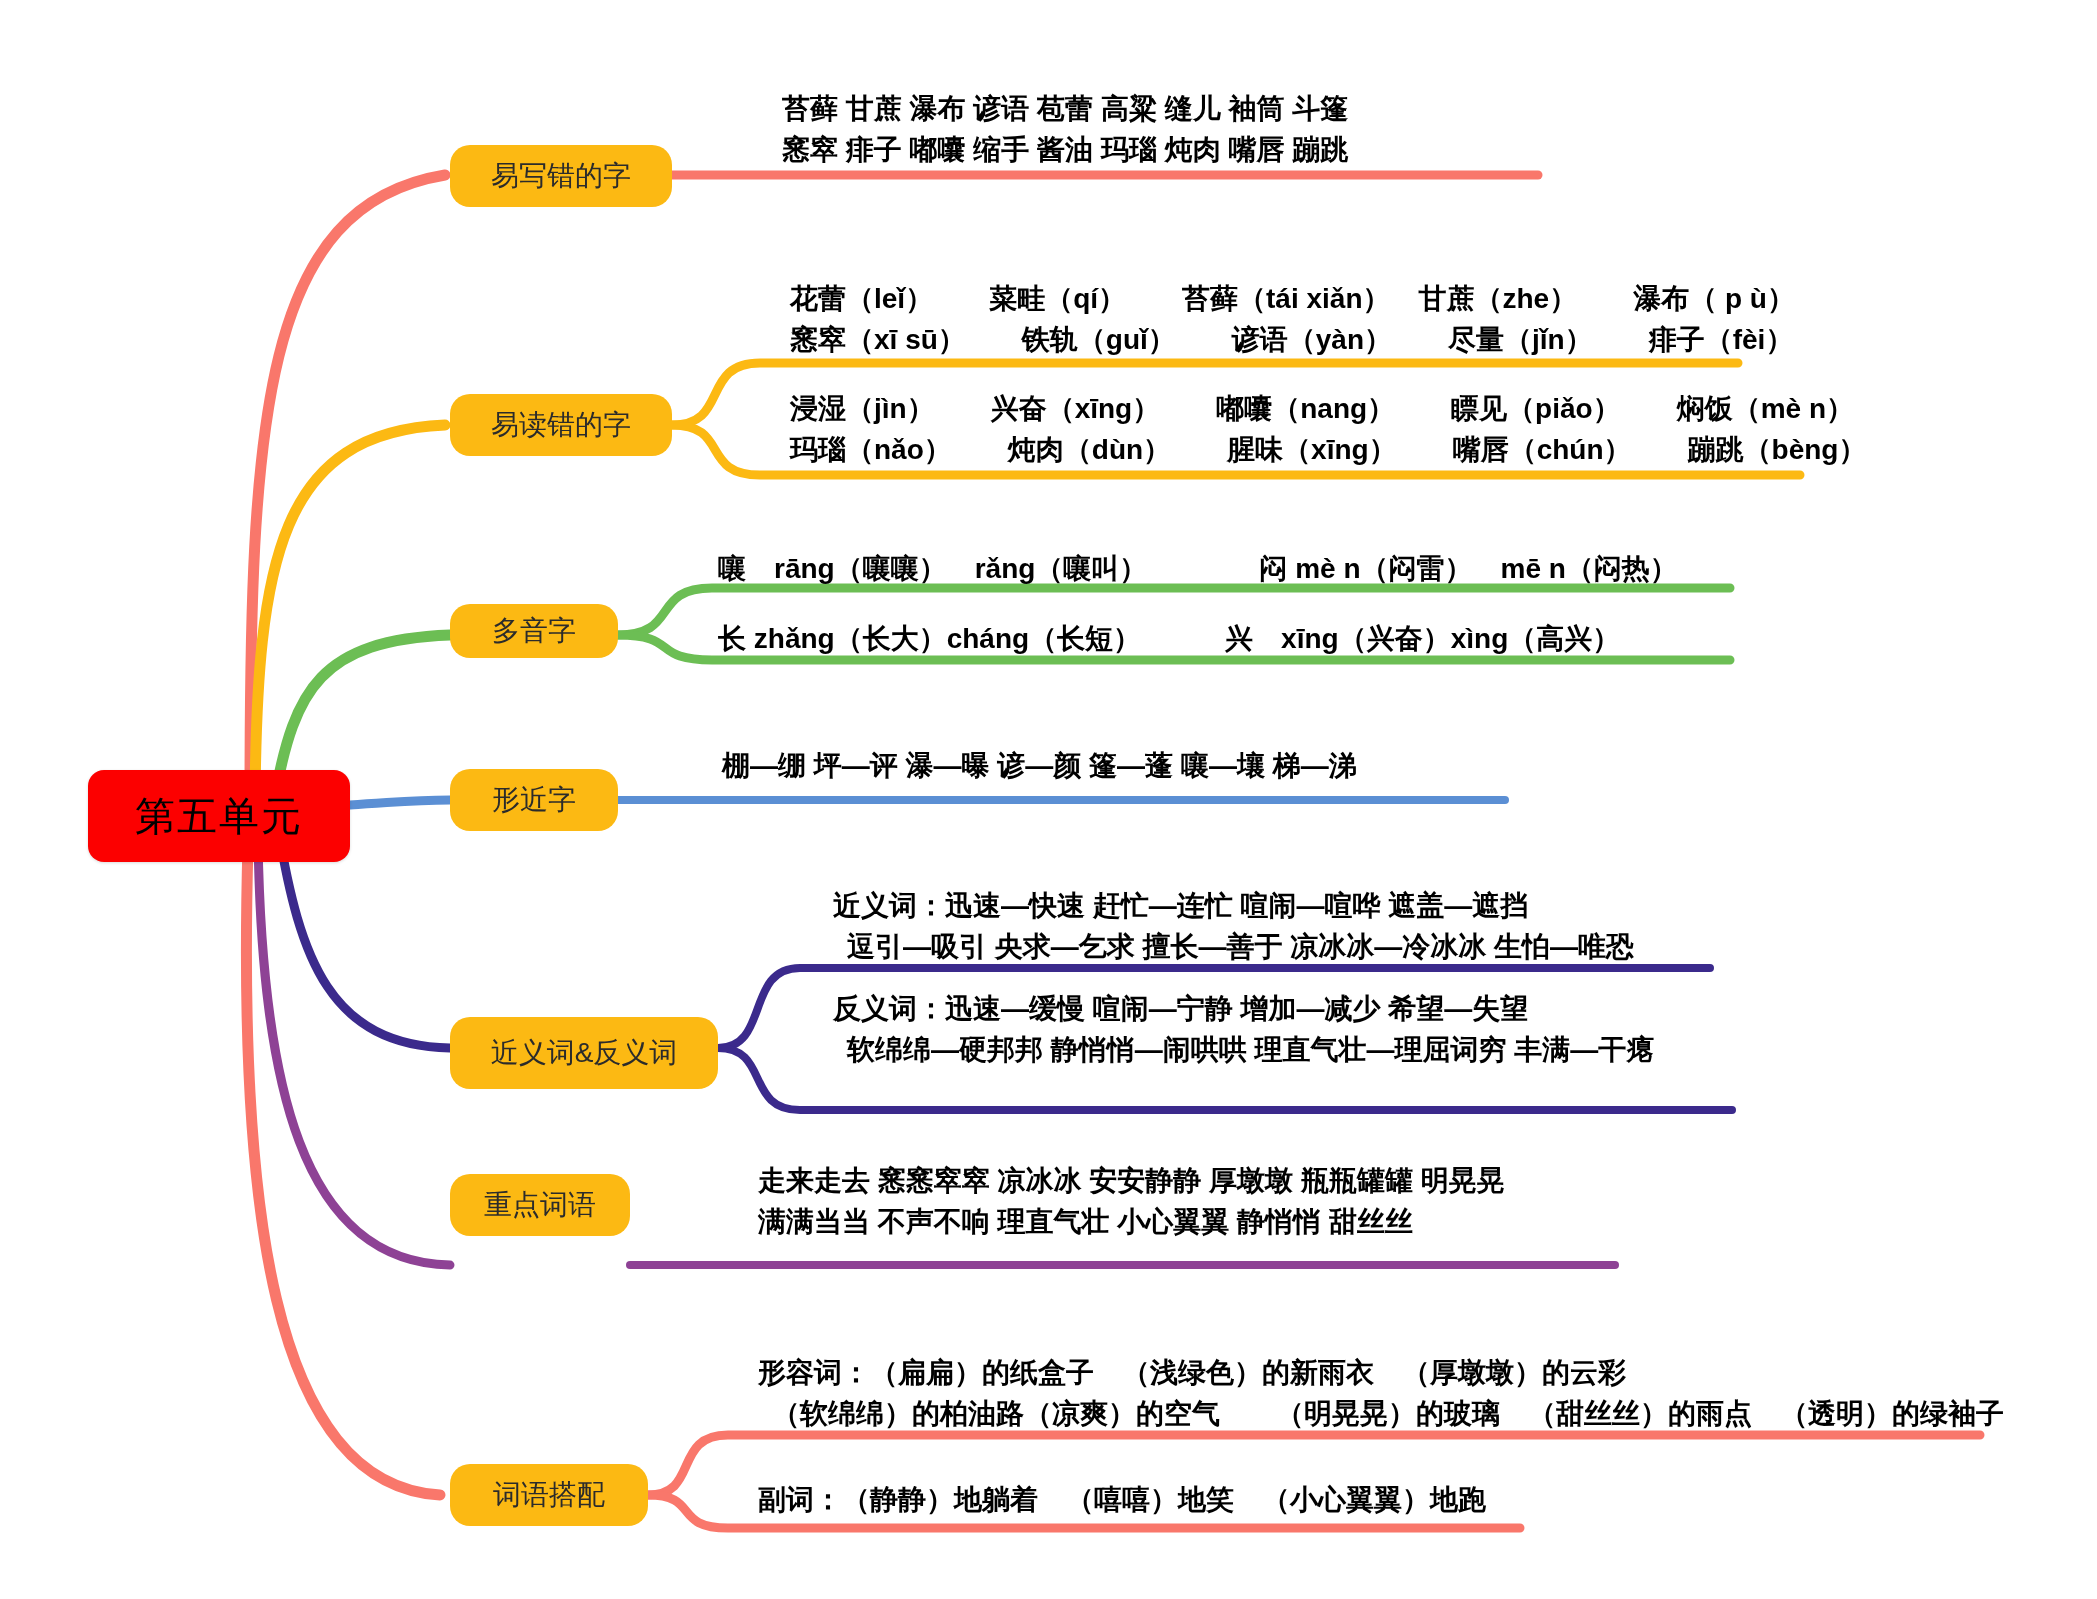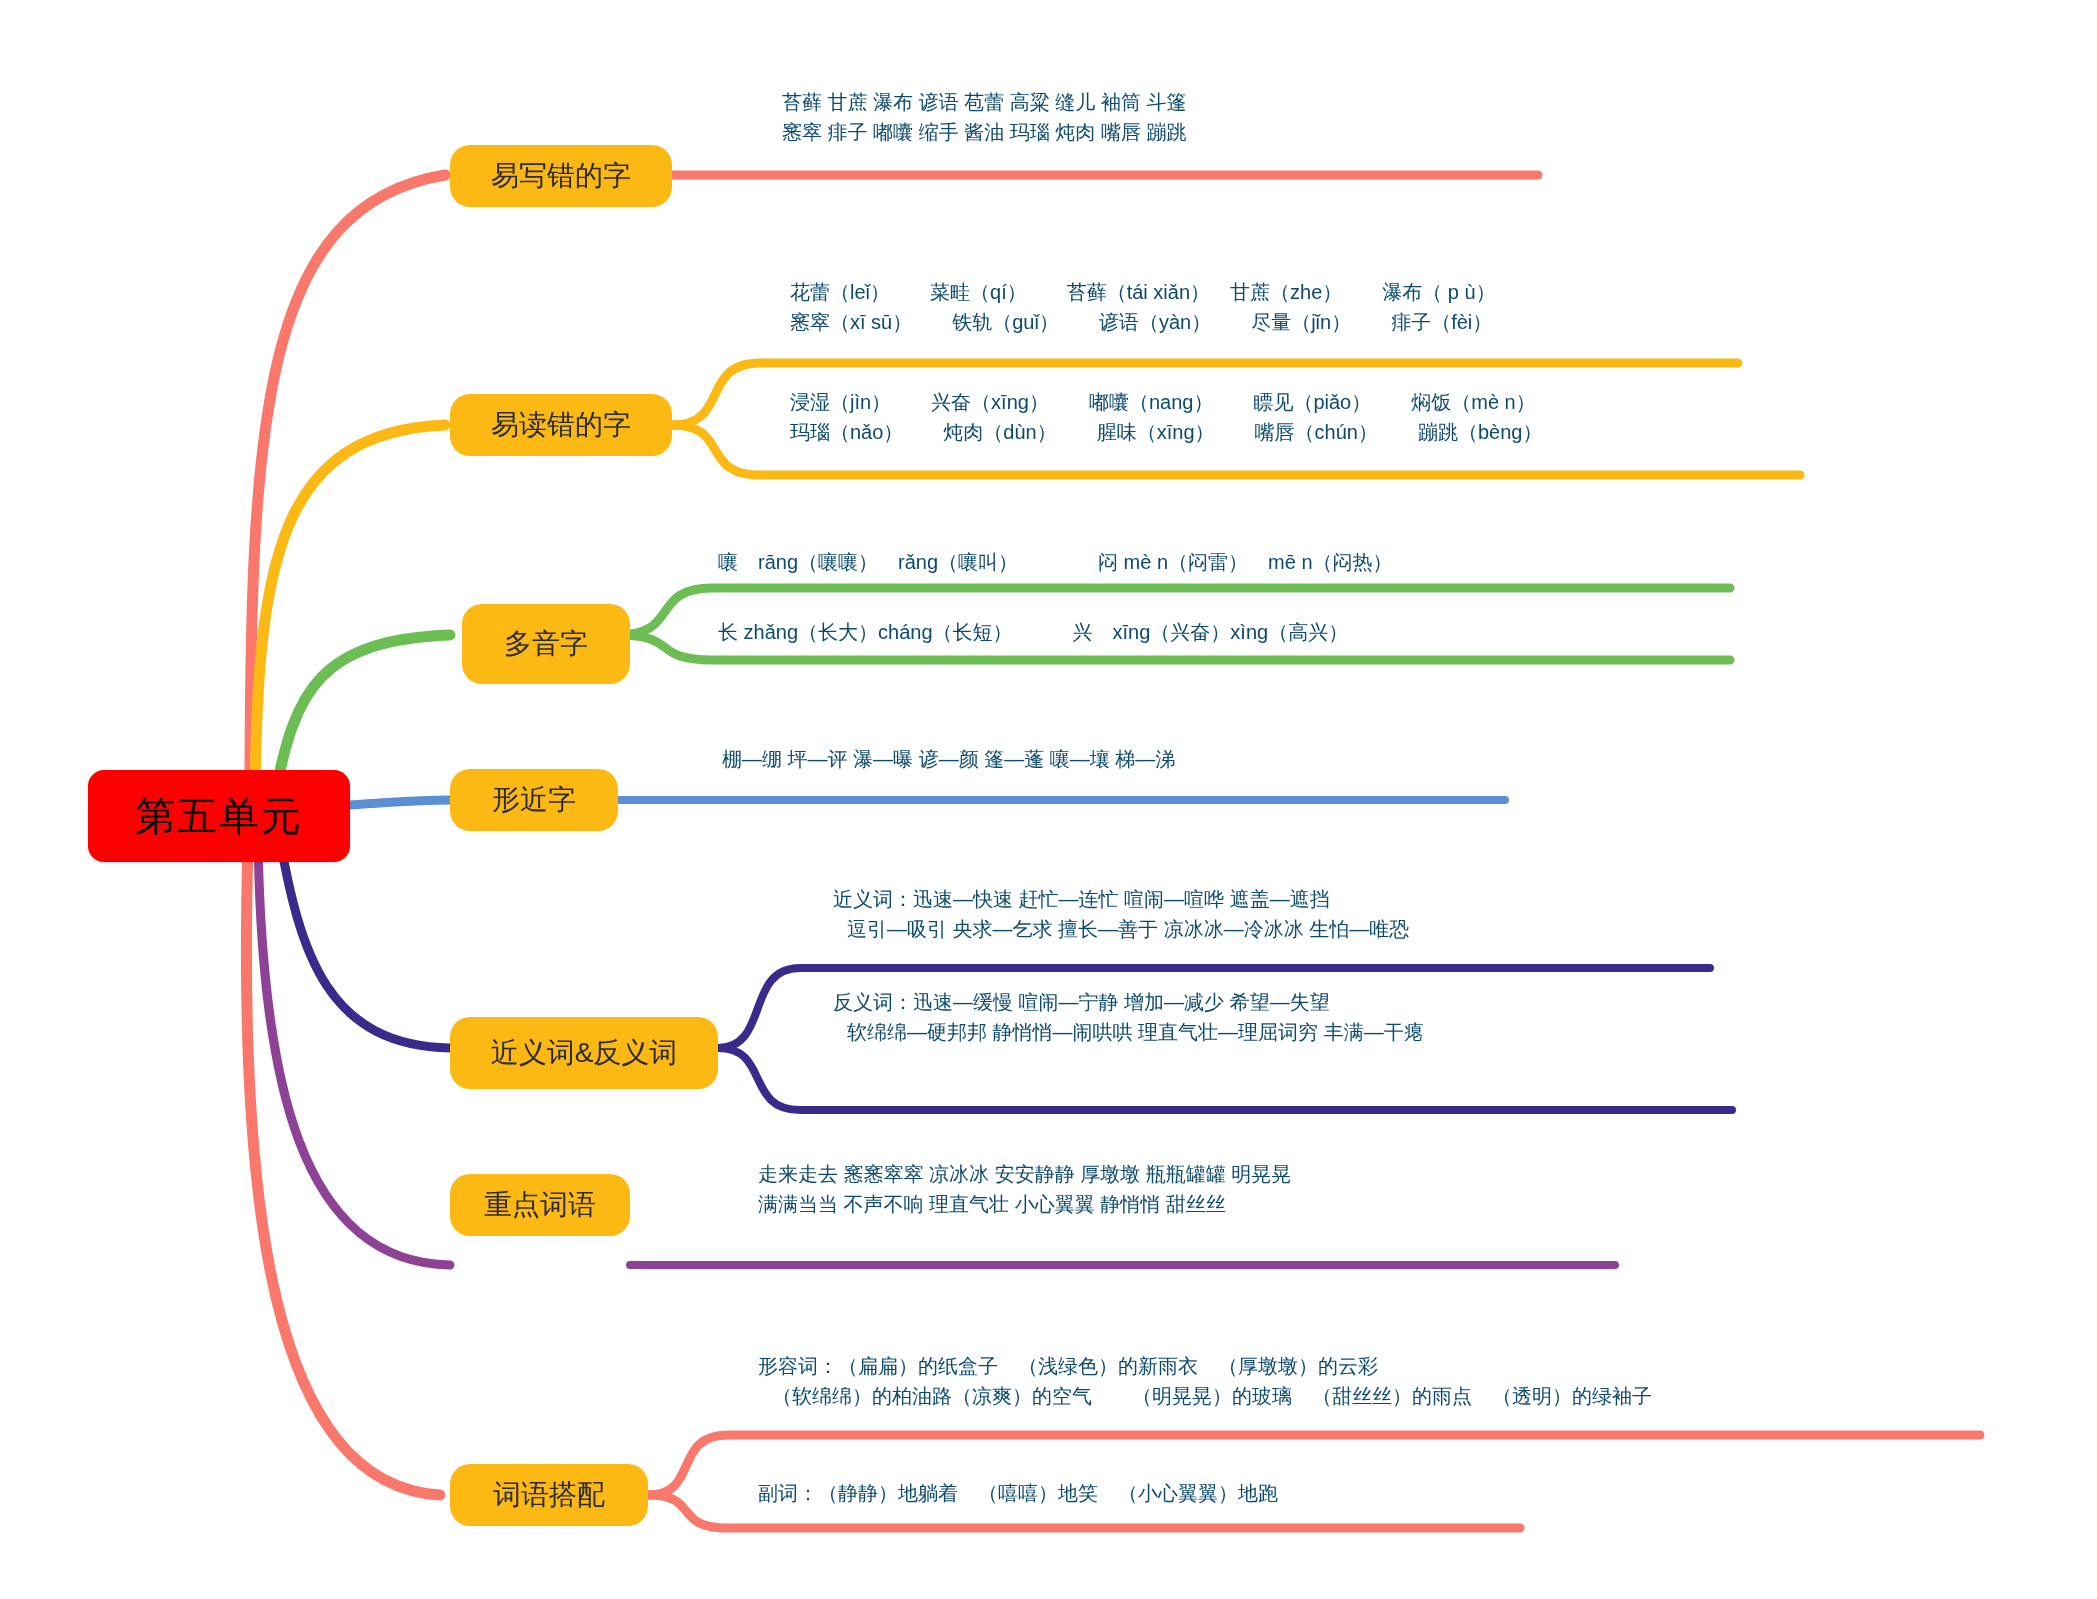--- a/index.html
+++ b/index.html
@@ -28,25 +28,26 @@
     color:#2b2b2b;
     font-size:28px;
     display:flex;align-items:center;justify-content:center;
     padding:0 18px;
     box-sizing:border-box;
     z-index:5;
     white-space:nowrap;
   }
   .leaf{
     position:absolute;
-    color:#0c4a6e;
-    font-size:20px;
+    color:#000000;
+    font-size:28px;
     line-height:1.48;
     white-space:nowrap;
     z-index:4;
+    font-weight:bold;
   }
   .leaf .ln{display:block;}
   .leaf.indent2 .ln:nth-child(2){padding-left:14px;}
 </style>
 </head>
 <body>
 
 <div id="canvas">
 
   <svg class="links" viewBox="0 0 2097 1599">
@@ -101,21 +102,21 @@
   </div>
   <div class="leaf" style="left:790px;top:278px;">
     <span class="ln">花蕾（leǐ）　　菜畦（qí）　　苔藓（tái xiǎn）　甘蔗（zhe）　　瀑布（ p ù）</span>
     <span class="ln">窸窣（xī sū）　　铁轨（guǐ）　　谚语（yàn）　　尽量（jǐn）　　痱子（fèi）</span>
   </div>
   <div class="leaf" style="left:790px;top:388px;">
     <span class="ln">浸湿（jìn）　　兴奋（xīng）　　嘟囔（nang）　　瞟见（piǎo）　　焖饭（mè n）</span>
     <span class="ln">玛瑙（nǎo）　　炖肉（dùn）　　腥味（xīng）　　嘴唇（chún）　　蹦跳（bèng）</span>
   </div>
 
-  <div class="branch-node" style="left:450px;top:604px;width:168px;height:80px;margin-left:12px;">
+  <div class="branch-node" style="left:450px;top:604px;width:168px;height:54px;">
     <span>多音字</span>
   </div>
   <div class="leaf" style="left:718px;top:548px;">
     <span class="ln">嚷　rāng（嚷嚷）　rǎng（嚷叫）　　　　闷 mè n（闷雷）　mē n（闷热）</span>
   </div>
   <div class="leaf" style="left:718px;top:618px;">
     <span class="ln">长 zhǎng（长大）cháng（长短）　　　兴　xīng（兴奋）xìng（高兴）</span>
   </div>
 
   <div class="branch-node" style="left:450px;top:769px;width:168px;height:62px;">

